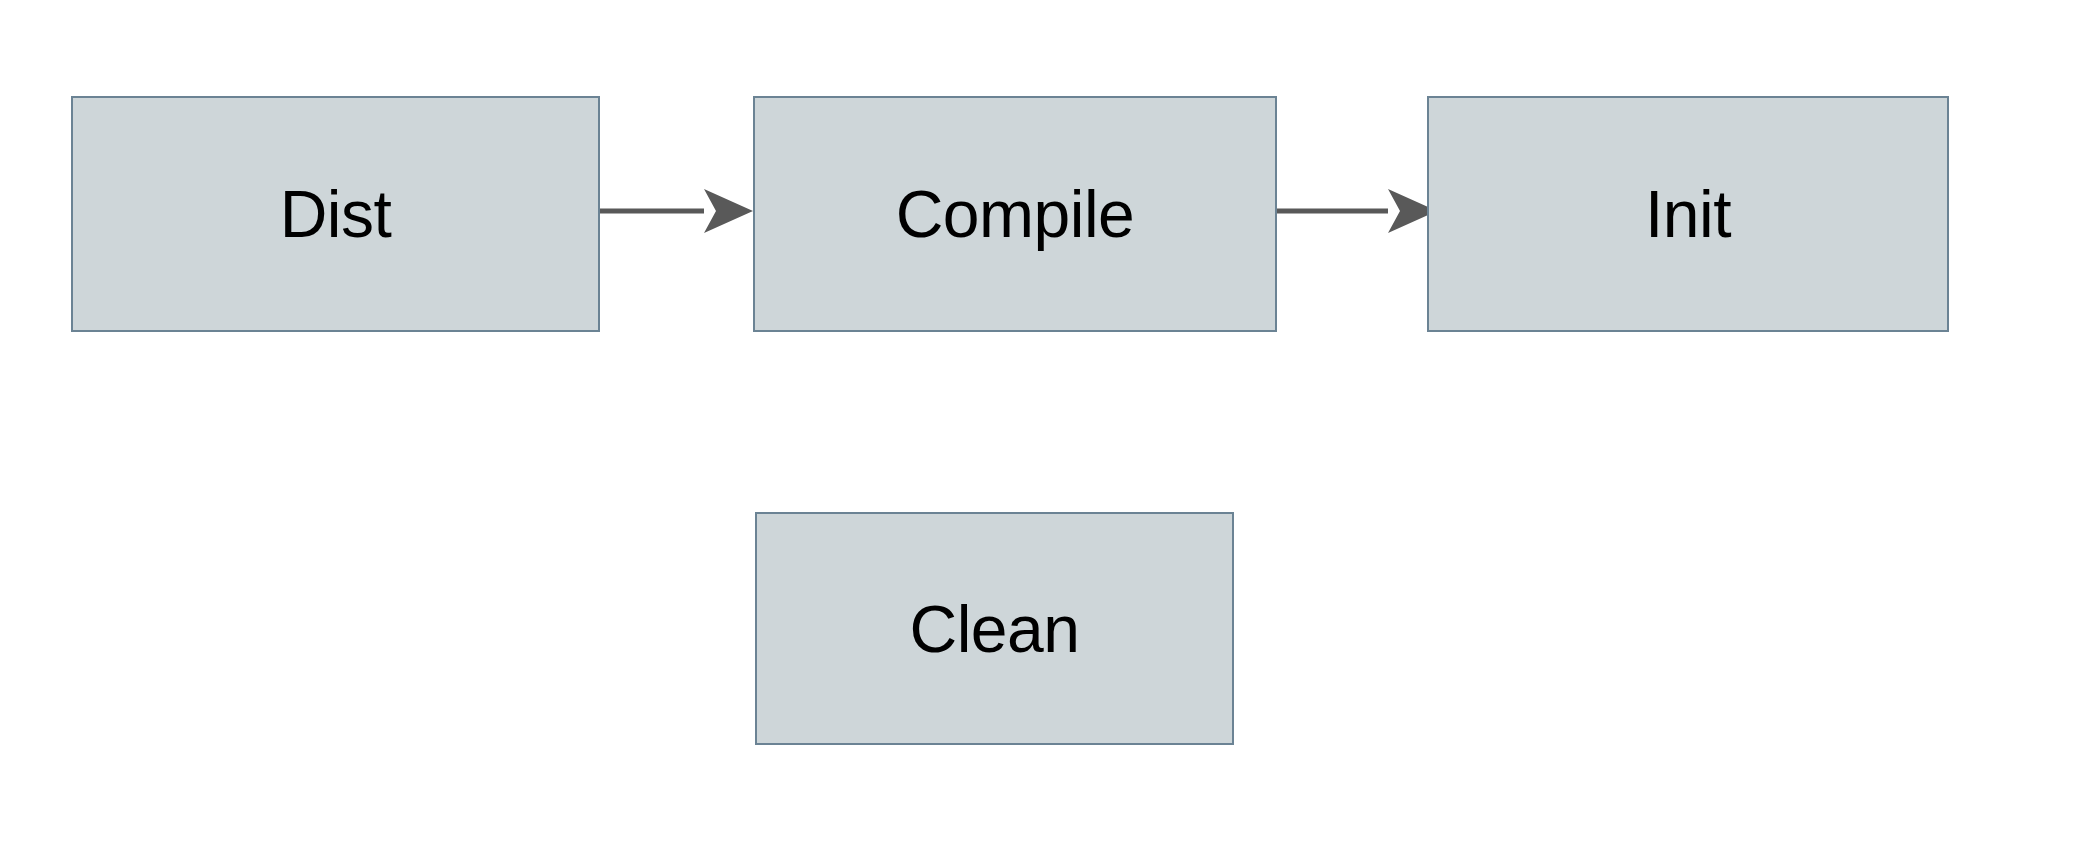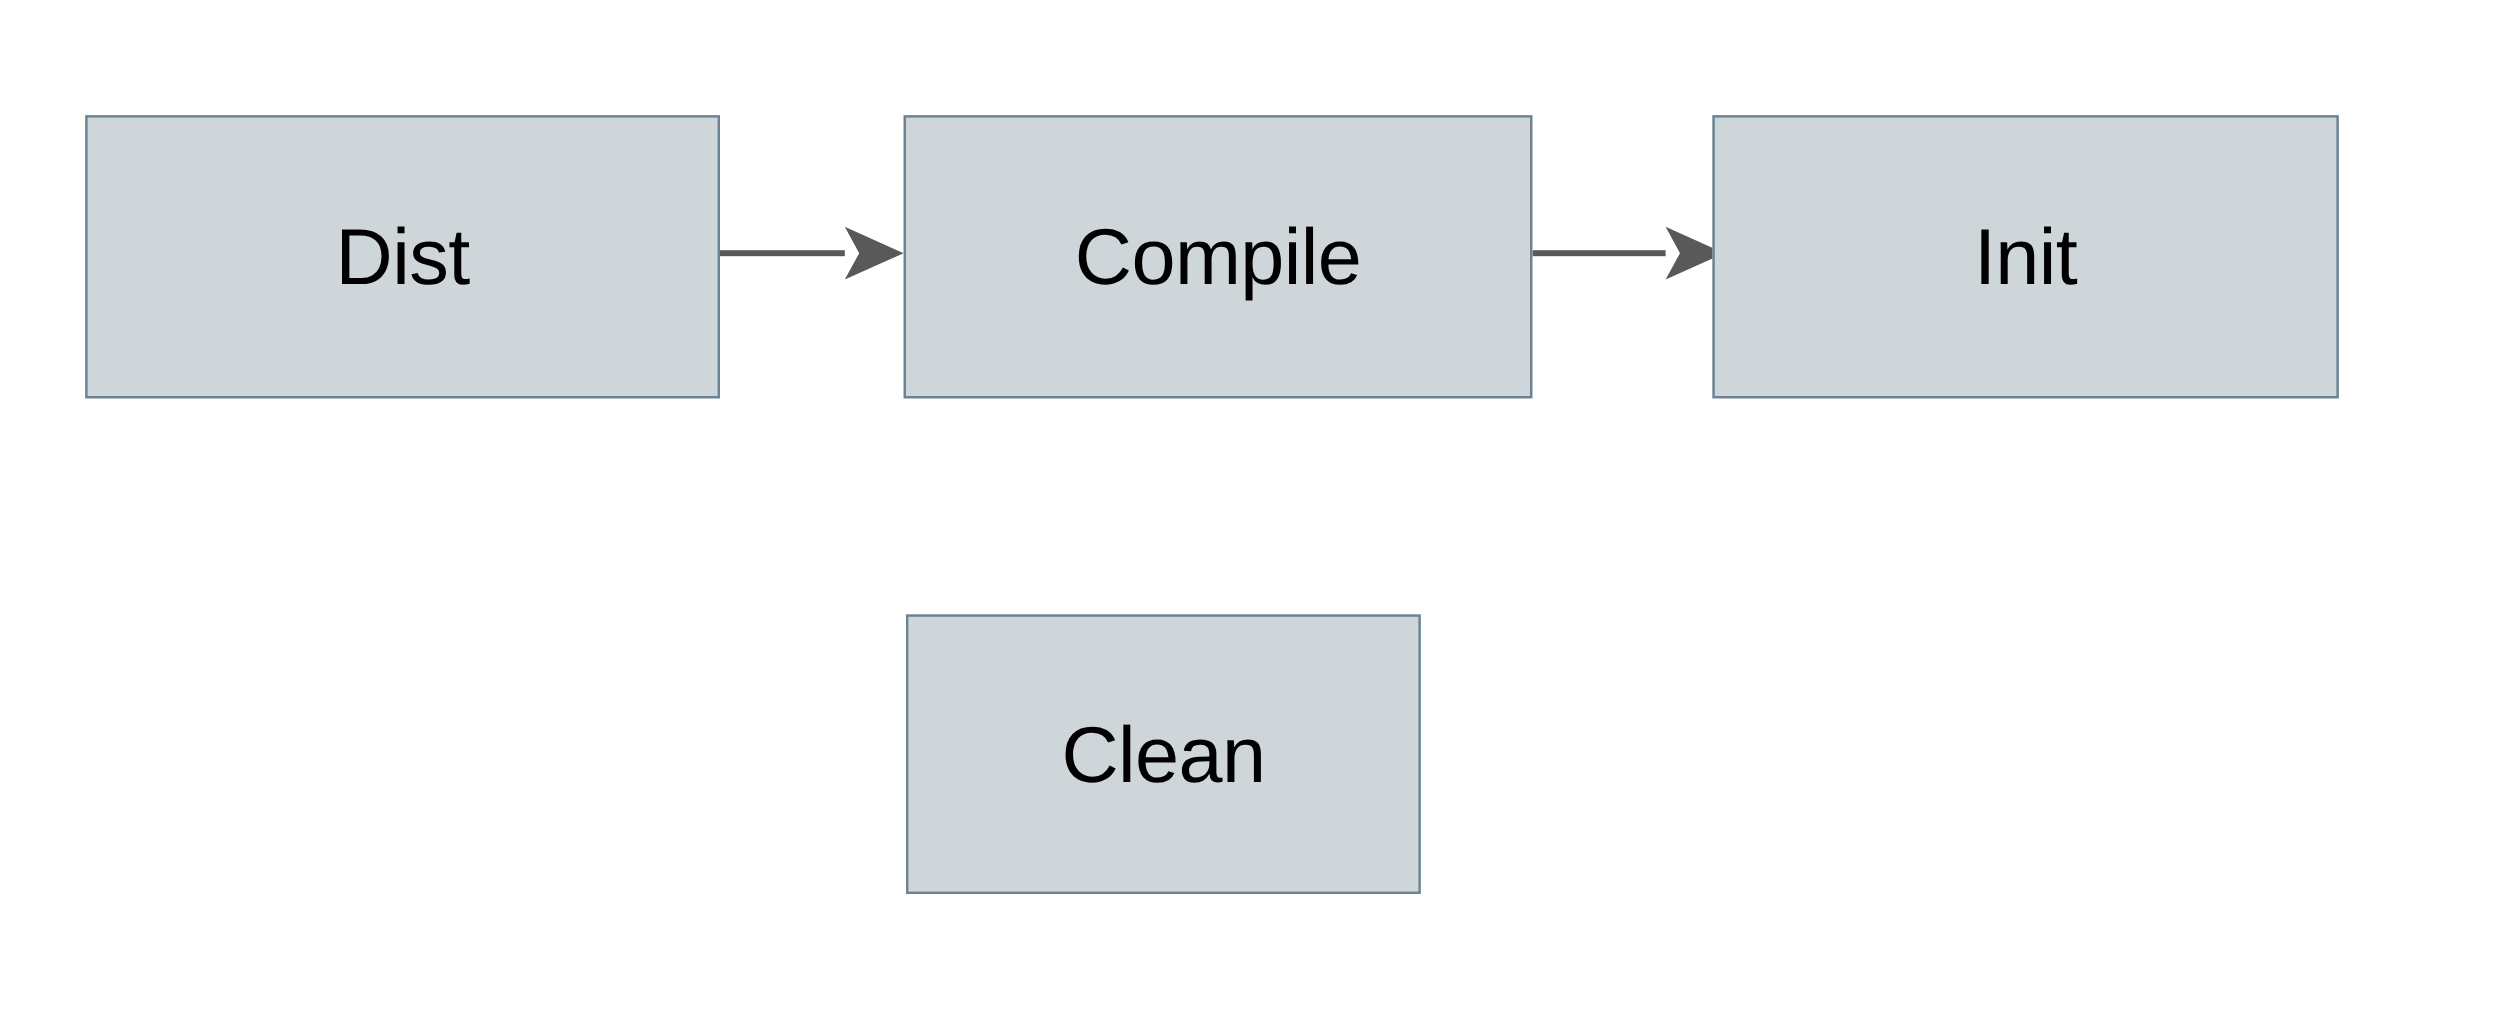--- a/index.html
+++ b/index.html
@@ -34,21 +34,21 @@
     font-weight: 400;
     line-height: 1;
     color: #000000;
     letter-spacing: -0.5px;
     white-space: nowrap;
   }
   
   #node-dist    { left: 71px;   top: 96px;  width: 529px; height: 236px; }
   #node-compile { left: 753px;  top: 96px;  width: 524px; height: 236px; }
   #node-init    { left: 1427px; top: 96px;  width: 522px; height: 236px; }
-  #node-clean   { left: 755px;  top: 512px; width: 429px; height: 233px; }
+  #node-clean   { left: 755px;  top: 512px; width: 479px; height: 233px; }
 
   .edge-layer {
     position: absolute;
     left: 0;
     top: 0;
     width: 2078px;
     height: 848px;
     pointer-events: none;
   }
   .edge-hit {

